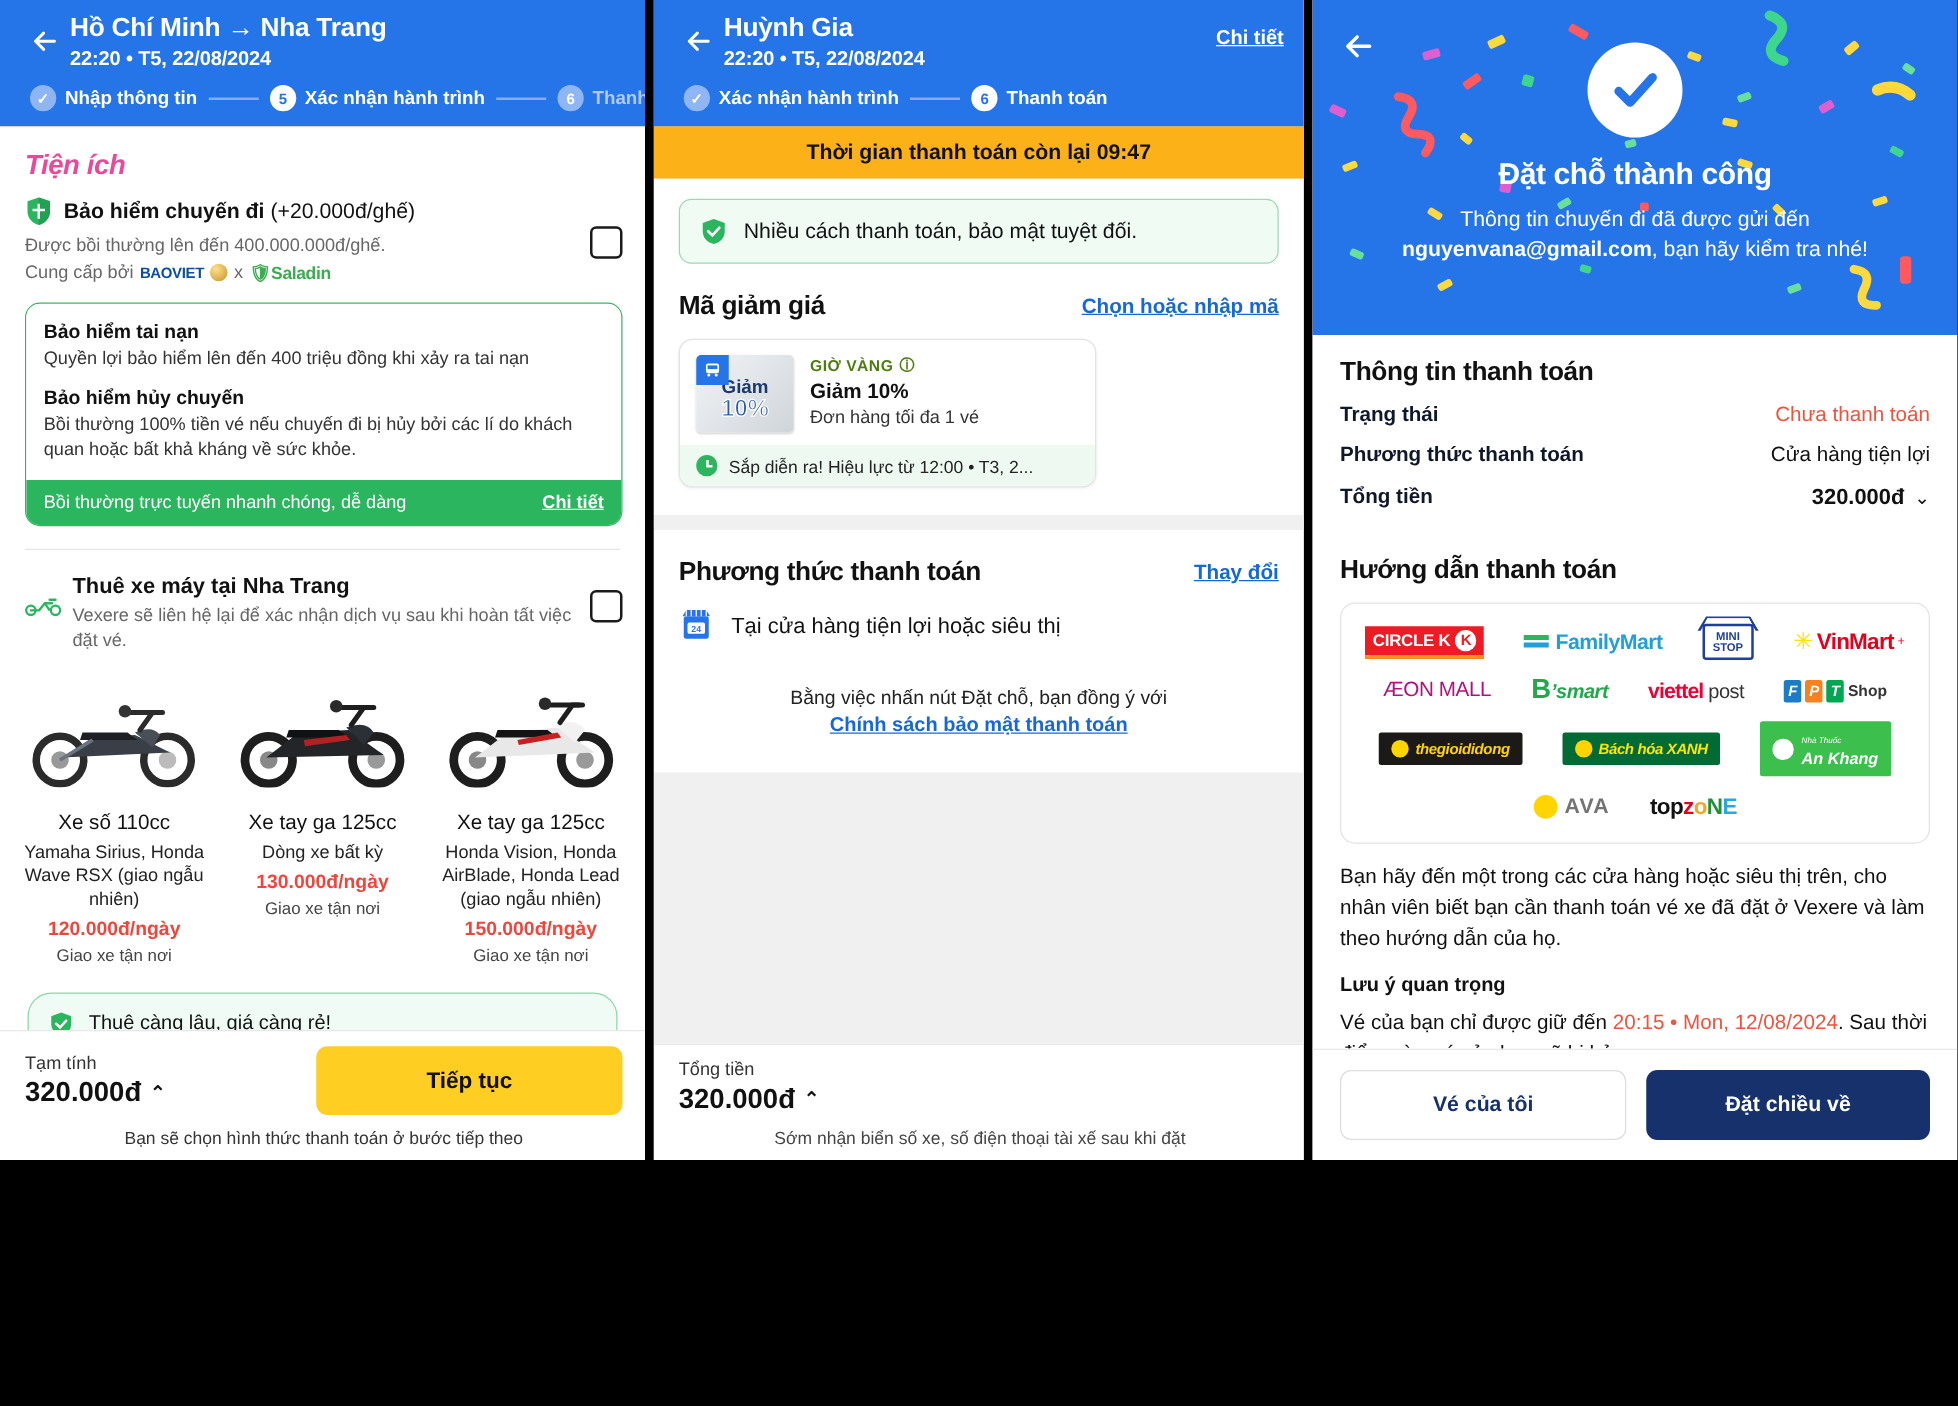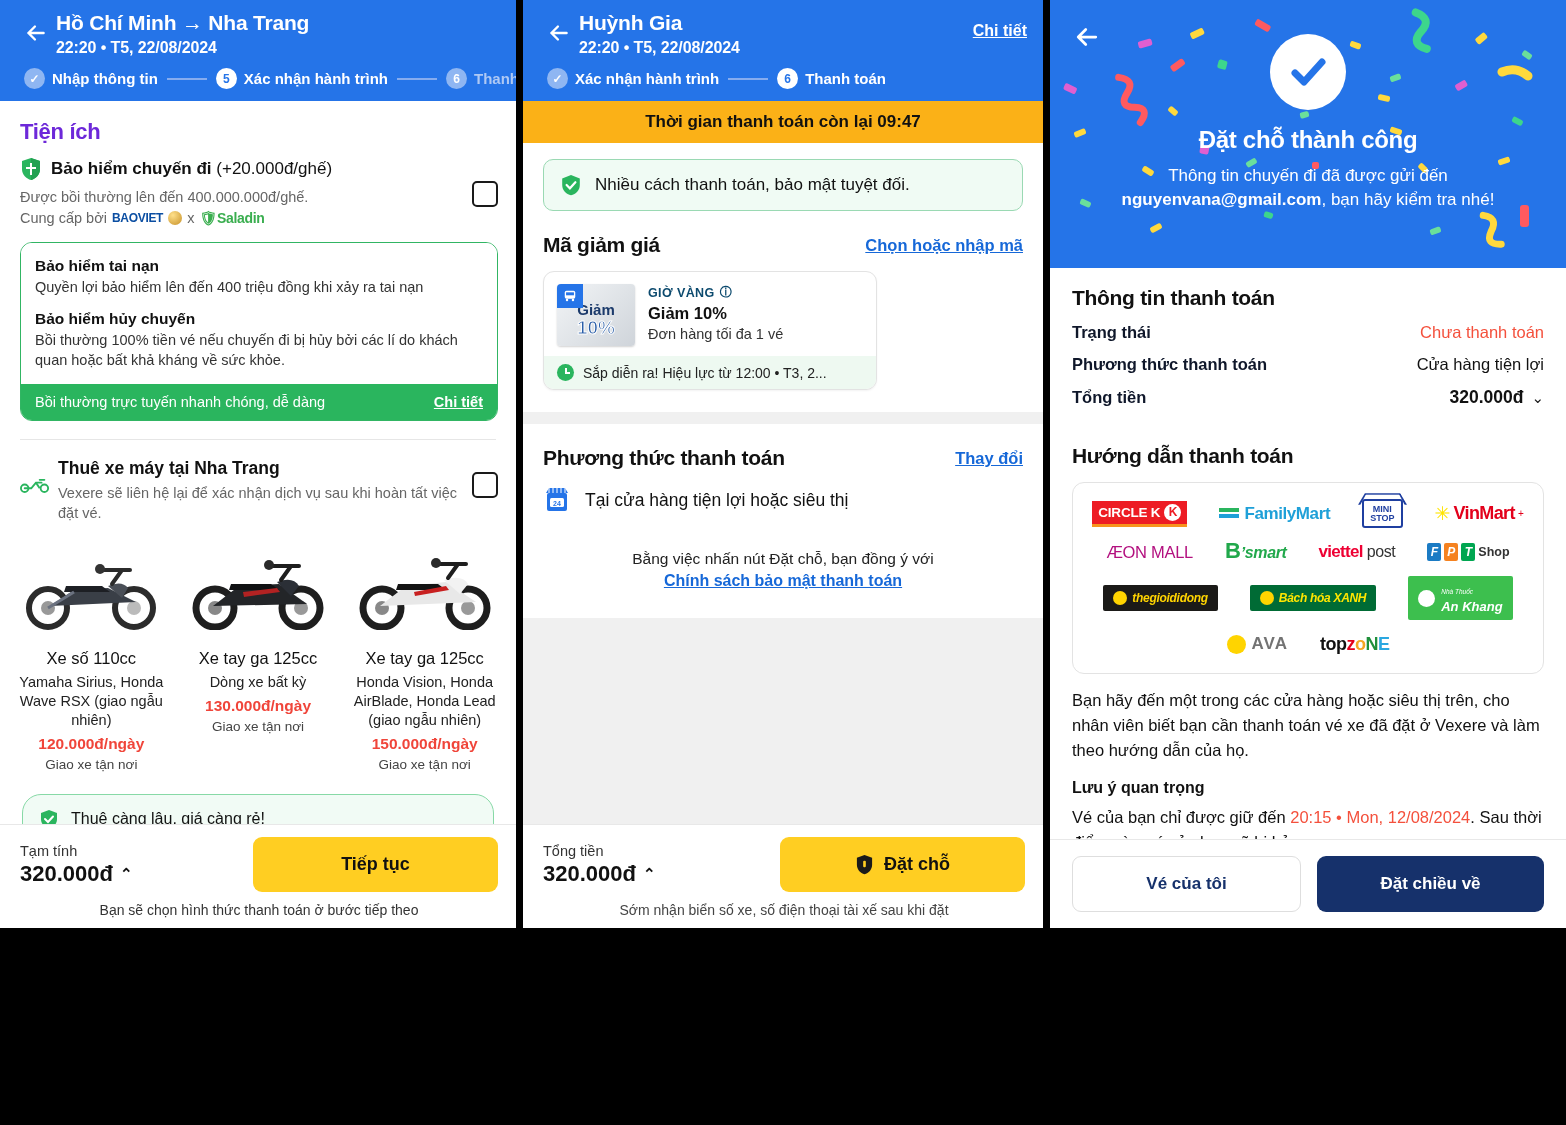--- a/index.html
+++ b/index.html
@@ -31,21 +31,21 @@
   .sdot { width: 21px; height: 21px; border-radius: 50%; display: flex; align-items: center; justify-content: center; font-size: 12px; font-weight: bold; flex: none; }
   .sdot.done { background: #8FB6F2; color: #fff; }
   .sdot.cur { background: #fff; color: #2574E8; }
   .sdot.next { background: #8FB6F2; color: #fff; }
   .slabel { color: #fff; }
   .slabel.muted { color: #AFC9F4; }
   .sline { width: 40px; height: 2px; background: #86ACEF; margin: 0 9px; flex: none; }
 
   
   .scroll { flex: 1; overflow: hidden; background: #fff; }
-  .sec-title { font-size: 22px; font-weight: bold; padding: 18px 20px 12px 20px; color: #6d28d9; letter-spacing: -.3px; }
+  .sec-title { font-size: 22px; font-weight: bold; padding: 18px 20px 12px 20px; color: #ec4899; letter-spacing: -.3px; font-style: italic; }
 
   .ins-row { display: flex; padding: 0 18px 0 20px; align-items: flex-start; }
   .ins-left { flex: 1; min-width: 0; }
   .ins-head { display: flex; align-items: center; gap: 9px; }
   .shield { width: 22px; height: 24px; flex: none; }
   .ins-t1 { font-size: 17px; font-weight: bold; color: #111; }
   .ins-t1 span.reg { font-weight: normal; }
   .ins-t2 { font-size: 14.5px; color: #666; margin-top: 6px; line-height: 1.45; }
   .ins-t3 { font-size: 14.5px; color: #666; margin-top: 2px; display: flex; align-items: center; gap: 5px; flex-wrap: wrap; }
   .cbox { width: 26px; height: 26px; border: 2.5px solid #1a1a1a; border-radius: 5px; flex: none; margin-top: 24px; cursor: pointer; background: #fff; }
@@ -96,21 +96,21 @@
   .row-head h3 { font-size: 21px; font-weight: bold; color: #111; letter-spacing: -.3px; }
   .row-head a { font-size: 16.5px; font-weight: bold; color: #1668d8; text-decoration: underline; cursor: pointer; }
 
   .voucher { margin: 14px 20px 0 20px; width: 334px; border: 1px solid #e3e3e3; border-radius: 11px; overflow: hidden; background: #fff; box-shadow: 0 1px 2px rgba(0,0,0,.05); }
   .v-top { display: flex; padding: 12px 13px 10px 13px; gap: 13px; }
   .v-img { width: 78px; height: 62px; flex: none; position: relative; border-radius: 4px; background: linear-gradient(135deg,#f2f4f6 0%,#dfe3e7 55%,#cfd4da 100%); box-shadow: 0 1px 2px rgba(0,0,0,.18); display: flex; flex-direction: column; align-items: center; justify-content: center; }
   .v-bus { position: absolute; left: 0; top: 0; width: 26px; height: 24px; background: #2574E8; border-top-left-radius: 4px; display: flex; align-items: center; justify-content: center; }
   .v-g1 { font-size: 15px; font-weight: bold; color: #1b3a6b; line-height: 1; margin-top: 8px; }
   .v-g2 { font-size: 19px; font-weight: bold; color: #2a5ea8; -webkit-text-stroke: 1px #fff; line-height: 1; margin-top: 1px; }
   .v-right { flex: 1; min-width: 0; }
-  .v-tag { font-size: 12.5px; font-weight: bold; color: #0c4a6e; letter-spacing: .4px; display: flex; align-items: center; gap: 5px; }
+  .v-tag { font-size: 12.5px; font-weight: bold; color: #4d7c0f; letter-spacing: .4px; display: flex; align-items: center; gap: 5px; }
   .v-t { font-size: 16.5px; font-weight: bold; color: #111; margin-top: 3px; }
   .v-s { font-size: 14.5px; color: #333; margin-top: 3px; }
   .v-foot { background: #eef9f1; padding: 8px 13px; display: flex; align-items: center; gap: 9px; font-size: 14px; color: #222; }
   .v-clock { width: 17px; height: 17px; border-radius: 50%; background: #2ab55e; flex: none; position: relative; }
   .v-clock::after { content: ""; position: absolute; left: 8px; top: 4px; width: 1.6px; height: 5px; background: #fff; }
   .v-clock::before { content: ""; position: absolute; left: 8px; top: 8px; width: 5px; height: 1.6px; background: #fff; }
 
   .gray-band { height: 12px; background: #f0f0f0; margin-top: 22px; }
   .pm-row { display: flex; align-items: center; gap: 14px; padding: 16px 20px 0 20px; }
   .pm-icon { width: 28px; height: 28px; flex: none; }
@@ -476,27 +476,20 @@
 
     <div class="footbar">
       <div class="foot-top">
         <div>
           <div class="foot-lbl">Tổng tiền</div>
           <div class="foot-amt">
             <span>320.000đ</span>
             <span class="chev">⌃</span>
           </div>
         </div>
-        <button class="btn-yellow">
-          <svg width="19" height="21" viewBox="0 0 20 22">
-              <path d="M10 1 18 4v7c0 5.5-3.6 9.2-8 10.3C5.6 20.2 2 16.5 2 11V4z" fill="#1a1a1a"></path>
-              <rect x="8.6" y="7" width="2.8" height="7" rx="1.2" fill="#FFCE22"></rect>
-            </svg>
-          <span>Đặt chỗ</span>
-        </button>
       </div>
       <div class="foot-note p2n">Sớm nhận biển số xe, số điện thoại tài xế sau khi đặt</div>
     </div>
   </div>
 
   <div class="gap"></div>
 
   <div class="panel p3">
     <div class="success">
       <svg class="confetti" viewBox="0 0 516 268" preserveAspectRatio="none">

